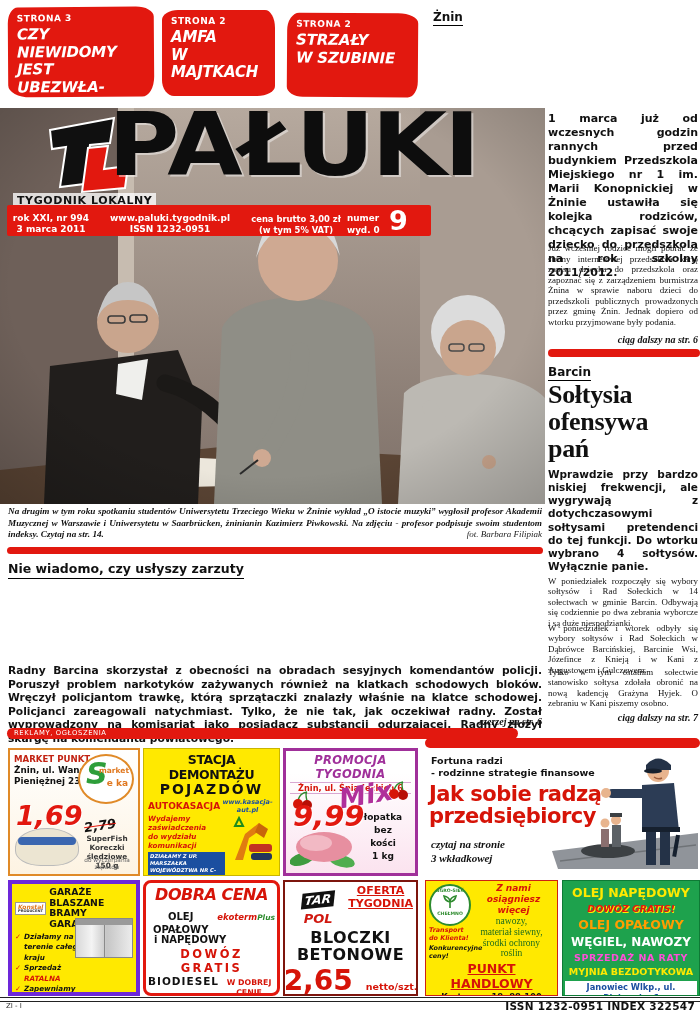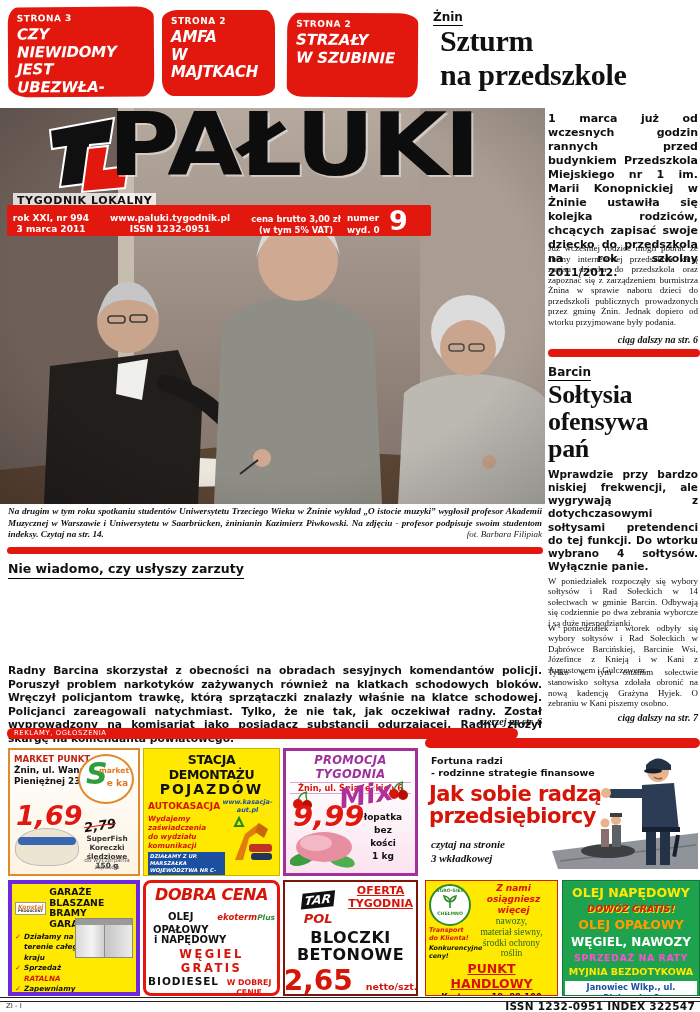--- a/index.html
+++ b/index.html
@@ -49,22 +49,20 @@
   </div>
   <div class="teaser" style="left:287px;top:13px;width:131px;height:84px;border-radius:12px 20px 10px 16px/18px 10px 16px 10px;transform:rotate(.4deg);">
     <div class="tpage">STRONA 2</div>
     <div class="ttitle pl">STRZAŁY
 W SZUBINIE</div>
   </div>
 
   <div class="abs" style="left:433px;top:6px;">
     <span class="loc-label">Żnin</span>
   </div>
-  <div class="abs serif colhead pl" style="left:440px;top:24px;width:260px;font-size:30px;">Szturm
-na przedszkole</div>
 
   <div class="abs" style="left:0;top:108px;width:545px;height:396px;">
     <svg width="545" height="396" viewBox="0 0 545 396" preserveAspectRatio="none">
       <defs>
         <linearGradient id="pbg" x1="0" y1="0" x2="0" y2="1">
           <stop offset="0" stop-color="#b6a99e"></stop>
             <stop offset="1" stop-color="#7e7068"></stop>
         </linearGradient>
         <radialGradient id="pvig" cx="0.5" cy="0.45" r="0.8">
           <stop offset="0.6" stop-color="rgba(0,0,0,0)"></stop>
@@ -299,21 +297,21 @@
 
   </div>
 
   <div class="ad" style="left:143px;top:880px;width:137px;height:116px;background:#fff;border:3px solid #e2180f;border-radius:8px;padding:2px;text-align:center;line-height:1.25;">
     <div class="b i red" style="font-size:16px;letter-spacing:-.5px;">DOBRA CENA</div>
     <div style="display:flex;justify-content:center;gap:4px;align-items:baseline;">
       <span class="b" style="font-size:10px;">OLEJ OPAŁOWY</span>
       <span><span class="b i red" style="font-size:8.5px;">ekoterm</span><span class="b i" style="font-size:7.5px;color:#2e8b2e;">Plus</span></span>
     </div>
     <div class="b" style="font-size:10px;text-align:left;padding-left:6px;margin-top:-2px;">i NAPĘDOWY</div>
-    <div class="b red" style="font-size:11.5px;letter-spacing:2.5px;">WĘGIEL GRATIS</div>
+    <div class="b red" style="font-size:11.5px;letter-spacing:2.5px;">DOWÓZ GRATIS</div>
     <div style="display:flex;justify-content:center;gap:4px;align-items:baseline;">
       <span class="b" style="font-size:10.5px;letter-spacing:1px;">BIODIESEL</span>
       <span class="b red" style="font-size:7.8px;">W DOBREJ CENIE</span>
     </div>
 
   </div>
 
   <div class="ad" style="left:283px;top:880px;width:135px;height:116px;background:#fff;border:2.5px solid #7d150d;padding:3px;text-align:center;">
     <div style="display:flex;justify-content:space-between;align-items:flex-start;">
       <span style="margin-top:4px;">

